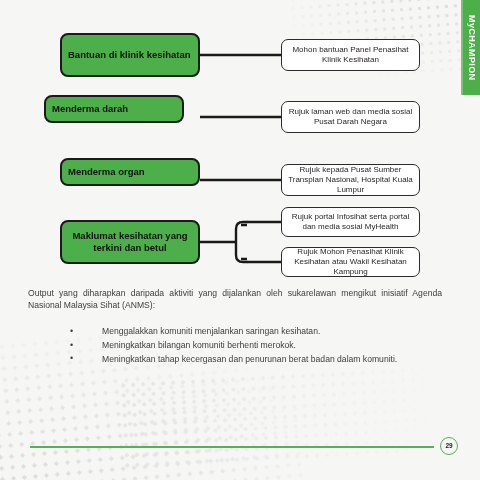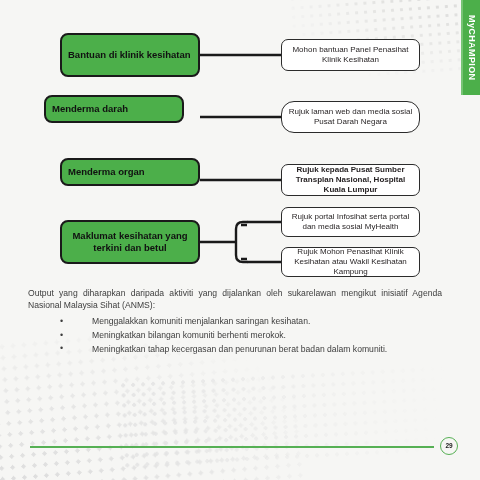--- a/index.html
+++ b/index.html
@@ -134,21 +134,21 @@
     color: #3d3d3d;
     font-size: 8.6px;
     line-height: 1.42;
   }
   #body-copy .intro {
     margin: 0 12px 1px 0;
     text-align: justify;
   }
   #body-copy ul {
     list-style: none;
-    margin: 4px;
+    margin: 14px;
     padding: 0;
   }
   #body-copy li {
     position: relative;
     padding-left: 60px;
     margin: 0 0 1.5px 0;
   }
   #body-copy li::before {
     content: "\2022";
     position: absolute;
@@ -218,28 +218,28 @@
     <div class="node green" style="left:60px; top:7px; width:140px; height:44px;">
       <span>Bantuan di klinik kesihatan</span>
     </div>
     <div class="node white" style="left:281px; top:13px; width:139px; height:32px;">
       <span>Mohon bantuan Panel Penasihat Klinik Kesihatan</span>
     </div>
 
     <div class="node green" style="left:44px; top:69px; width:140px; height:28px;">
       <span>Menderma darah</span>
     </div>
-    <div class="node white" style="left:281px; top:75px; width:139px; height:32px;border-radius:13px;">
+    <div class="node white" style="left:281px; top:75px; width:139px; height:32px;">
       <span>Rujuk laman web dan media sosial Pusat Darah Negara</span>
     </div>
 
     <div class="node green" style="left:60px; top:132px; width:140px; height:28px;">
       <span>Menderma organ</span>
     </div>
-    <div class="node white" style="left:281px; top:138px; width:139px; height:32px;font-weight:bold;">
+    <div class="node white" style="left:281px; top:138px; width:139px; height:32px;">
       <span>Rujuk kepada Pusat Sumber Transplan Nasional, Hospital Kuala Lumpur</span>
     </div>
 
     <div class="node white" style="left:281px; top:181px; width:139px; height:30px;">
       <span>Rujuk portal Infosihat serta portal dan media sosial MyHealth</span>
     </div>
     <div class="node green" style="left:60px; top:194px; width:140px; height:44px;">
       <span>Maklumat kesihatan yang terkini dan betul</span>
     </div>
     <div class="node white" style="left:281px; top:221px; width:139px; height:30px;">

